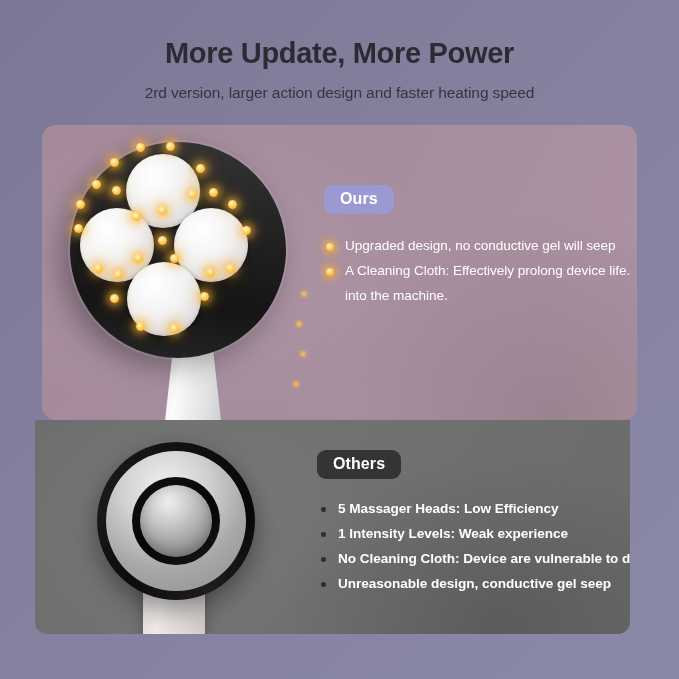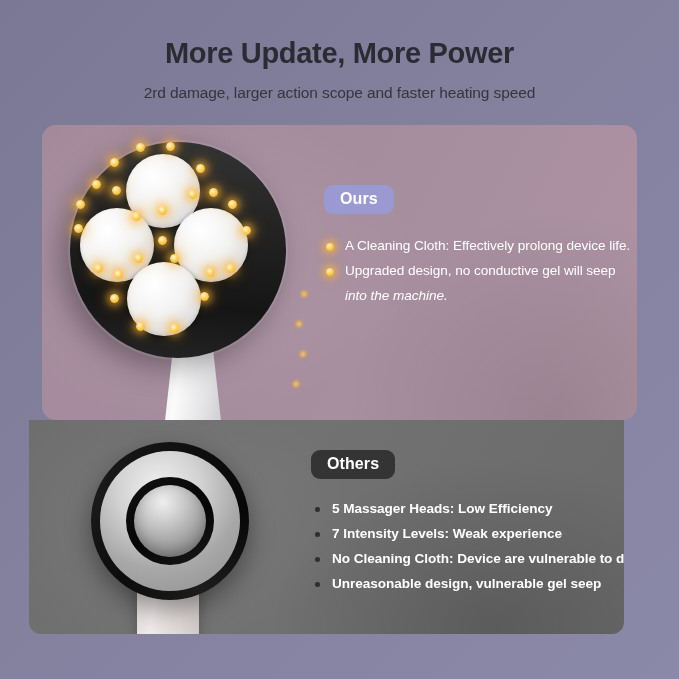--- a/index.html
+++ b/index.html
@@ -40,21 +40,21 @@
   .panel-ours {
     position:absolute;
     left:42px; top:125px;
     width:595px; height:295px;
     border-radius:14px;
     background:linear-gradient(118deg,#a4899b 0%,#a68d9e 45%,#ad93a3 100%);
     overflow:hidden;
   }
   .panel-others {
     position:absolute;
-    left:29px; top:420px;
+    left:35px; top:420px;
     width:595px; height:214px;
     border-radius:0 0 12px 12px;
     background:linear-gradient(120deg,#6d6d6d 0%,#727272 40%,#6a6a6a 100%);
     overflow:hidden;
   }
 
   
   .panel-ours::after {
     content:""; position:absolute; inset:0;
     background:radial-gradient(ellipse 380px 260px at 24% 46%, rgba(255,255,255,0.085), rgba(0,0,0,0) 62%),
@@ -215,31 +215,31 @@
                0 0 12px 5px rgba(255,170,30,0.20);
   }
   .list-others li::before {
     content:"";
     position:absolute;
     left:4px; top:11px;
     width:4.5px; height:4.5px;
     border-radius:50%;
     background:#2e2e2e;
   }
-  li.cont { padding-left:21px;font-style:italic; }
+  li.cont { padding-left:21px; }
   li.cont::before { display:none; }
 </style>
 </head>
 <body>
 
 <div id="stage">
 
   <div class="header">
     <div class="title">More Update, More Power</div>
-    <div class="subtitle">2rd damage, larger action scope and faster heating speed</div>
+    <div class="subtitle">2rd version, larger action design and faster heating speed</div>
   </div>
 
   <div class="panel-ours">
 
     <div class="dev-ours">
       <div class="ours-handle"></div>
 
       <div class="ours-head">
         <div class="ours-head-inner">
           <div class="pad" style="left:56px;  top:12px;  width:74px; height:74px;"></div>
@@ -277,22 +277,22 @@
     </div>
 
     <div class="glow-side" style="left:258px; top:165px;"></div>
     <div class="glow-side" style="left:253px; top:195px;"></div>
     <div class="glow-side" style="left:257px; top:225px;"></div>
     <div class="glow-side" style="left:250px; top:255px;"></div>
 
     <div class="content-ours">
       <div class="badge badge-ours">Ours</div>
       <ul class="list-ours">
+        <li>Upgraded design, no conductive gel will seep</li>
         <li>A Cleaning Cloth: Effectively prolong device life.</li>
-        <li>Upgraded design, no conductive gel will seep</li>
         <li class="cont">into the machine.</li>
       </ul>
     </div>
   </div>
 
   <div class="panel-others">
 
     <div class="dev-others">
       <div class="others-handle"></div>
       <div class="others-ring-outer">
@@ -301,20 +301,20 @@
             <div class="others-dome"></div>
           </div>
         </div>
       </div>
     </div>
 
     <div class="content-others">
       <div class="badge badge-others">Others</div>
       <ul class="list-others">
         <li>5 Massager Heads: Low Efficiency</li>
-        <li>7 Intensity Levels: Weak experience</li>
+        <li>1 Intensity Levels: Weak experience</li>
         <li>No Cleaning Cloth: Device are vulnerable to damage.</li>
-        <li>Unreasonable design, vulnerable gel seep</li>
+        <li>Unreasonable design, conductive gel seep</li>
       </ul>
     </div>
   </div>
 
 </div>
 
 </body></html>

